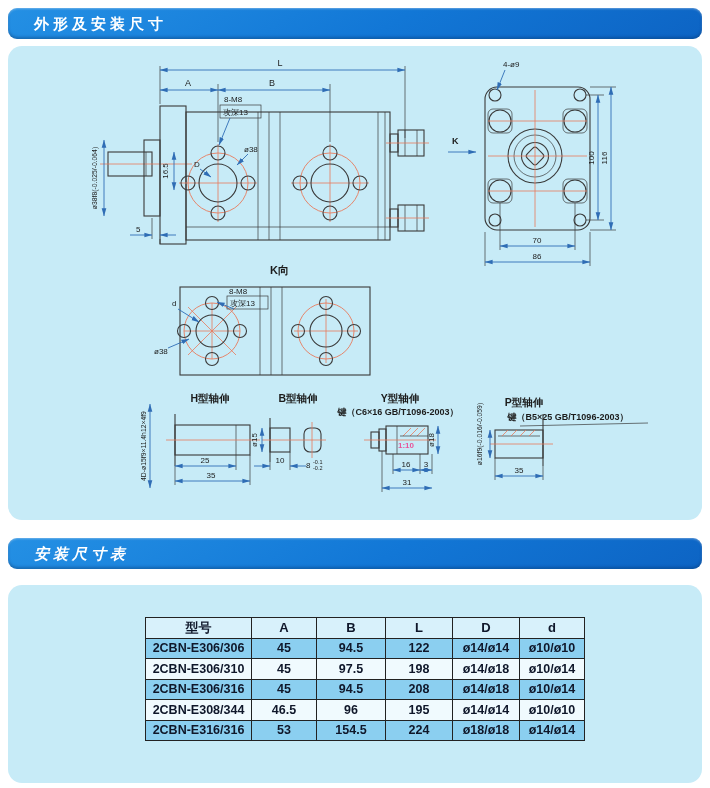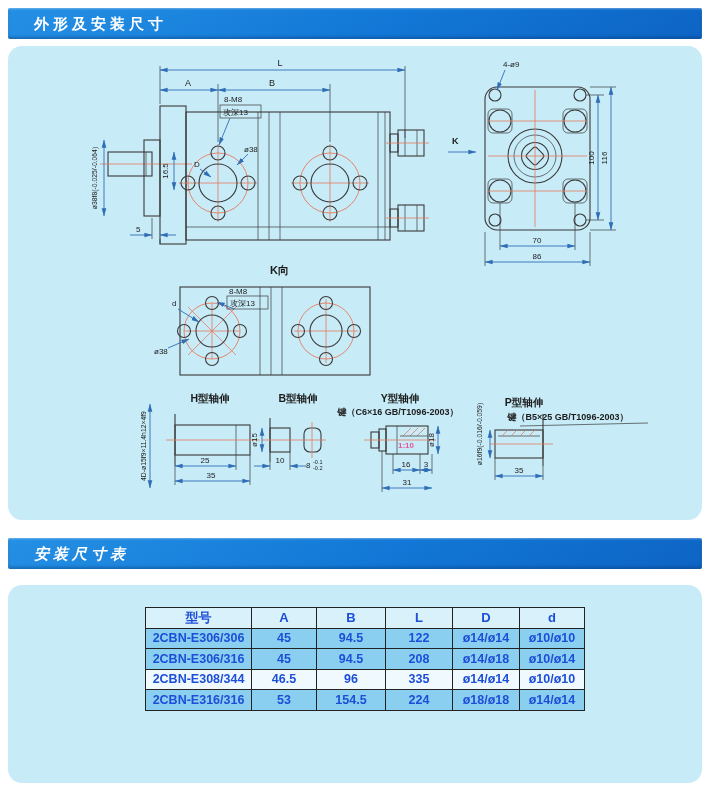--- a/index.html
+++ b/index.html
@@ -1,21 +1,21 @@
 <!DOCTYPE html>
 <html><head>
 <meta charset="utf-8">
 <style>
   html,body{margin:0;padding:0;}
   body{
     width:710px;height:788px;background:#ffffff;position:relative;
     font-family:"Liberation Sans", sans-serif; overflow:hidden;
   }
   .banner{
-    position:absolute;left:8px;width:694px;height:31px;border-radius:2px;
+    position:absolute;left:8px;width:694px;height:31px;border-radius:9px;
     background:linear-gradient(150deg,#2490e4 0%,#1277d6 55%,#0d64c4 100%);
     box-shadow:inset 0 -2px 3px rgba(0,40,90,.35), inset 0 1px 2px rgba(255,255,255,.35);
     color:#ffffff;font-weight:bold;font-size:15px;letter-spacing:4px;
     line-height:31px;padding-left:26px;box-sizing:border-box;
   }
   #banner1{top:8px;}
   #banner2{top:538px;font-style:italic;}
   .panel{
     position:absolute;left:8px;width:694px;border-radius:14px;
     background:#c7ebf7;
@@ -26,22 +26,22 @@
   .t8{font-size:8px;} .t7{font-size:6.8px;} .t9{font-size:9px;}
   .title-t{font-size:10.5px;font-weight:bold;}
   .kview-t{font-size:11px;font-weight:bold;}
   .pink{fill:#e8559a;font-weight:bold;}
   .out{stroke:#3a3a3a;stroke-width:1.1;fill:none;}
   .thin{stroke:#3a3a3a;stroke-width:0.7;fill:none;}
   .dim{stroke:#2f6db5;stroke-width:0.9;fill:none;}
   .red{stroke:#e87a5c;stroke-width:0.8;fill:none;}
   .redl{stroke:#e87a5c;stroke-width:0.9;fill:none;}
   #dim-table{
-    position:absolute;left:137px;top:22px;border-collapse:collapse;
-    font-size:12.5px;font-weight:bold;color:#1d4ed8;table-layout:fixed;
+    position:absolute;left:137px;top:32px;border-collapse:collapse;
+    font-size:12.5px;font-weight:bold;color:#0f172a;table-layout:fixed;
   }
   #dim-table td,#dim-table th{
     border:1.4px solid #222;height:19.5px;text-align:center;padding:0 2px;
     font-weight:bold;overflow:hidden;white-space:nowrap;
   }
   #dim-table th{background:#d8f1fb;font-size:13px;}
   #dim-table tr.hl td{background:#8bcff0;}
   #dim-table tr.lt td{background:#f0fafe;}
   .c0{width:101px;} .c1{width:60px;} .c2{width:64px;} .c3{width:62px;} .c4{width:62px;} .c5{width:60px;}
 </style>
@@ -348,33 +348,41 @@
       </thead>
     <tbody>
         <tr class="hl">
           <td class="c0">2CBN-E306/306</td>
           <td class="c1">45</td>
           <td class="c2">94.5</td>
           <td class="c3">122</td>
           <td class="c4">ø14/ø14</td>
           <td class="c5">ø10/ø10</td>
         </tr>
+        <tr class="lt">
+          <td class="c0">2CBN-E306/310</td>
+          <td class="c1">45</td>
+          <td class="c2">97.5</td>
+          <td class="c3">198</td>
+          <td class="c4">ø14/ø18</td>
+          <td class="c5">ø10/ø14</td>
+        </tr>
         <tr class="hl">
           <td class="c0">2CBN-E306/316</td>
           <td class="c1">45</td>
           <td class="c2">94.5</td>
           <td class="c3">208</td>
           <td class="c4">ø14/ø18</td>
           <td class="c5">ø10/ø14</td>
         </tr>
         <tr class="lt">
           <td class="c0">2CBN-E308/344</td>
           <td class="c1">46.5</td>
           <td class="c2">96</td>
-          <td class="c3">335</td>
+          <td class="c3">195</td>
           <td class="c4">ø14/ø14</td>
           <td class="c5">ø10/ø10</td>
         </tr>
         <tr class="hl">
           <td class="c0">2CBN-E316/316</td>
           <td class="c1">53</td>
           <td class="c2">154.5</td>
           <td class="c3">224</td>
           <td class="c4">ø18/ø18</td>
           <td class="c5">ø14/ø14</td>

